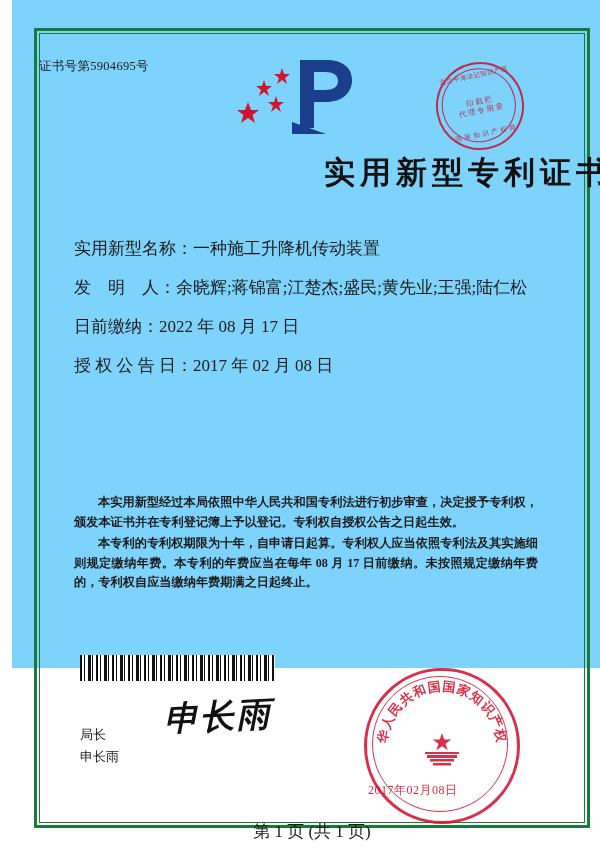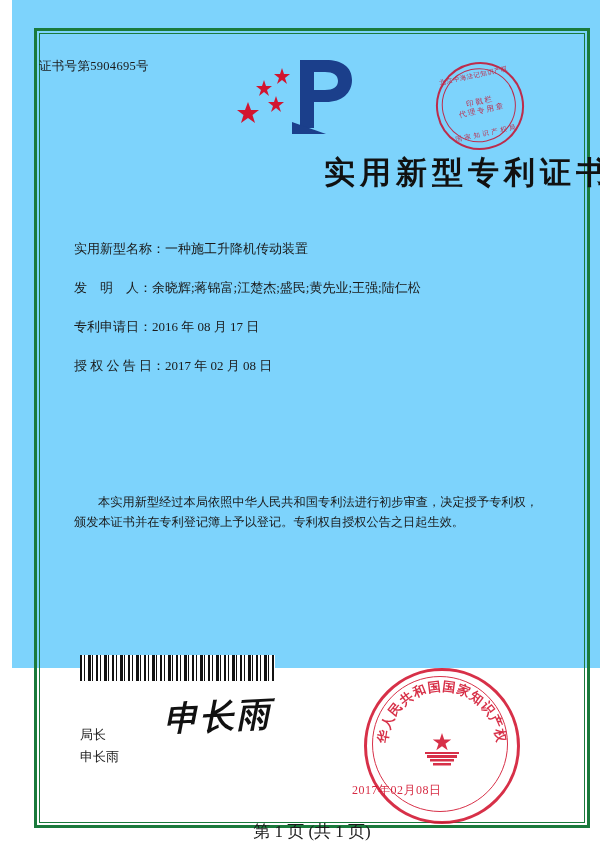--- a/index.html
+++ b/index.html
@@ -120,21 +120,21 @@
   }
 
   
   .fields {
     position: absolute;
     left: 62px;
     top: 240px;
     width: 470px;
   }
   .field-row {
-    font-size: 13px;
+    font-size: 17px;
     line-height: 17px;
     margin-bottom: 22px;
     color: #1a1a1a;
     white-space: nowrap;
   }
   .field-label {
     display: inline;
   }
   .field-value {
     display: inline;
@@ -147,20 +147,21 @@
     top: 493px;
     width: 464px;
     font-size: 12.2px;
     line-height: 19.5px;
     text-align: justify;
     color: #1a1a1a;
   }
   .body-text p {
     margin: 0 0 2px 0;
     text-indent: 24px;
+    font-weight: bold;
   }
 
   
   .barcode {
     position: absolute;
     left: 68px;
     top: 655px;
     width: 195px;
     height: 26px;
     background:
@@ -223,21 +224,21 @@
   }
   .seal-curve text {
     font-size: 13px;
     font-family: "Liberation Serif", serif;
     font-weight: bold;
     letter-spacing: 1px;
     fill: #d2142f;
   }
   .seal-date {
     position: absolute;
-    left: 340px;
+    left: 356px;
     top: 782px;
     font-size: 12px;
     color: #d2142f;
     opacity: 0.9;
     letter-spacing: 0.5px;
   }
 
   .page-footer {
     position: absolute;
     left: 0; right: 0;
@@ -287,29 +288,30 @@
   <div class="main-title">实用新型专利证书</div>
 
   <div class="fields">
     <div class="field-row">
       <span class="field-label">实用新型名称：</span><span class="field-value">一种施工升降机传动装置</span>
     </div>
     <div class="field-row">
       <span class="field-label">发　明　人：</span><span class="field-value">余晓辉;蒋锦富;江楚杰;盛民;黄先业;王强;陆仁松</span>
     </div>
     <div class="field-row">
-      <span class="field-label">专利申请日：</span><span class="field-value">2016 年 08 月 17 日</span>
+      <span class="field-label">日前缴纳：</span><span class="field-value">2022 年 08 月 17 日</span>
     </div>
     <div class="field-row">
       <span class="field-label">授 权 公 告 日：</span><span class="field-value">2017 年 02 月 08 日</span>
     </div>
   </div>
 
   <div class="body-text">
     <p>本实用新型经过本局依照中华人民共和国专利法进行初步审查，决定授予专利权，颁发本证书并在专利登记簿上予以登记。专利权自授权公告之日起生效。</p>
+    <p>本专利的专利权期限为十年，自申请日起算。专利权人应当依照专利法及其实施细则规定缴纳年费。本专利的年费应当在每年 08 月 17 日前缴纳。未按照规定缴纳年费的，专利权自应当缴纳年费期满之日起终止。</p>
   </div>
 
   <div class="barcode"></div>
 
   <div class="sig-block">
     <div>局长</div>
     <div>申长雨</div>
   </div>
 
   <div class="signature-script">申长雨</div>

